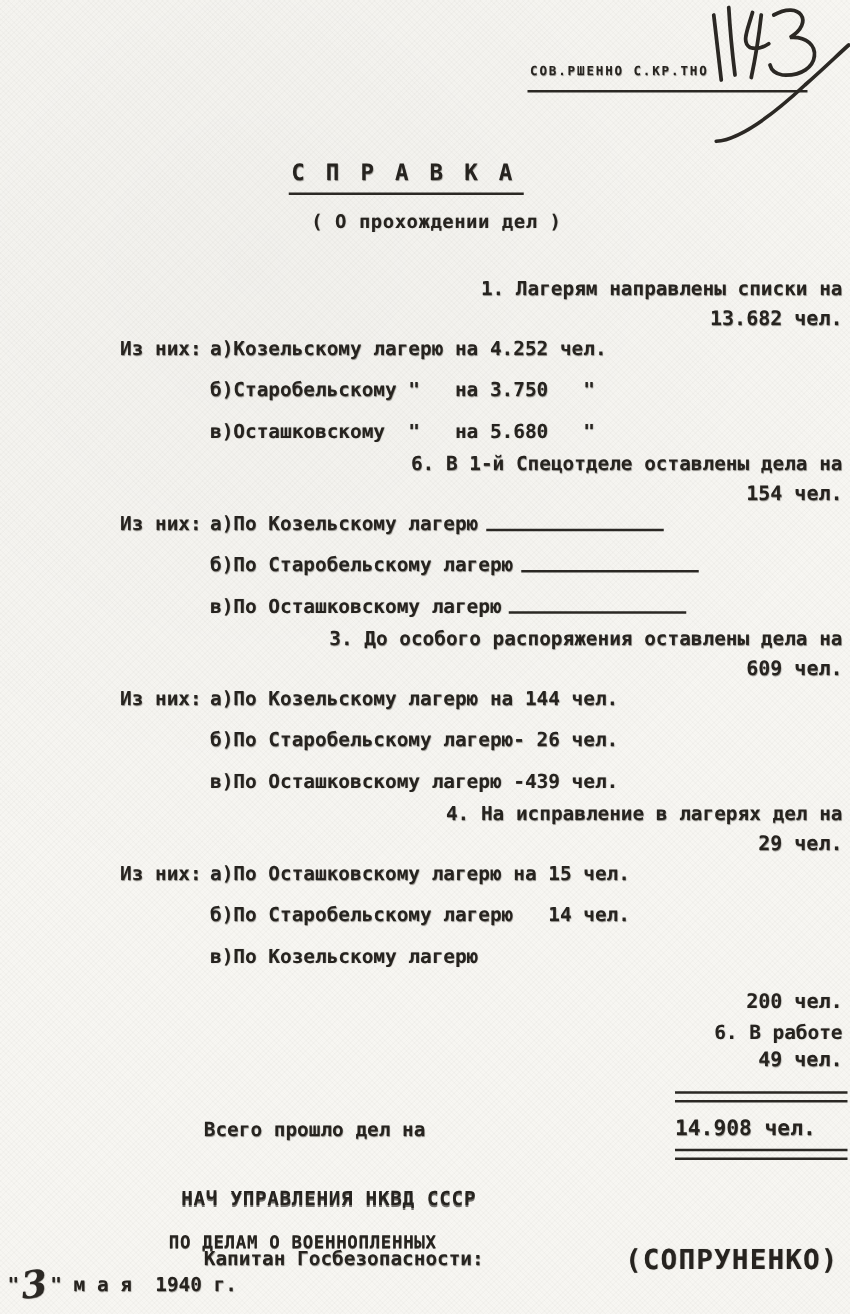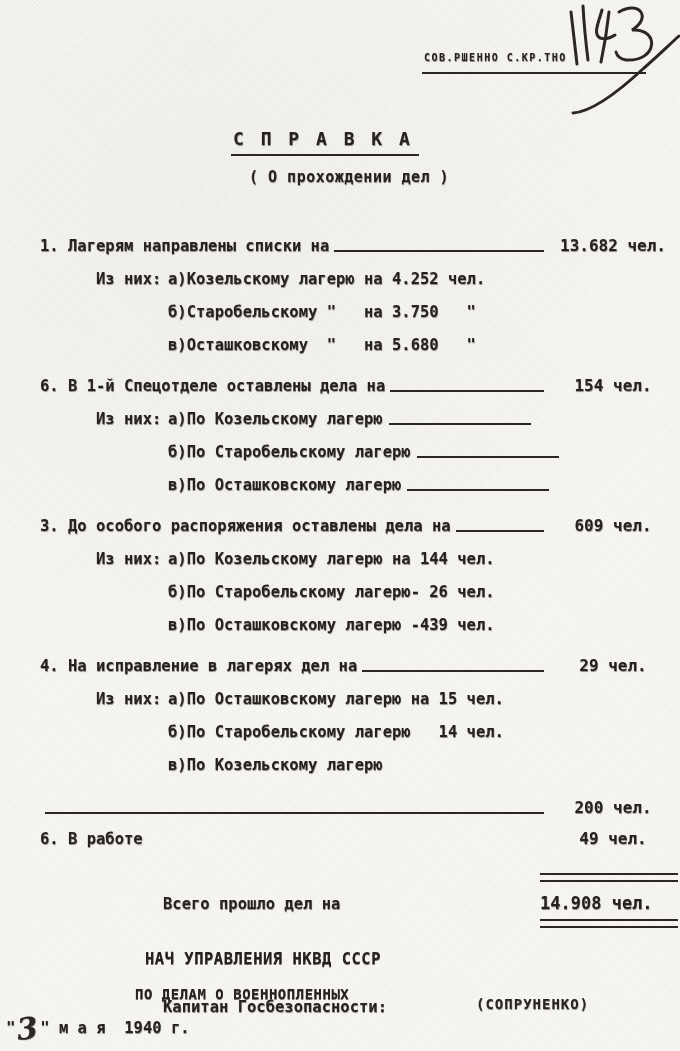--- a/index.html
+++ b/index.html
@@ -25,21 +25,21 @@
   .stamp-underline{top:72px;left:422px;width:224px;height:2.4px;background:#2b2824;}
   .scribble{top:0;left:520px;width:162px;height:140px;}
 
   
   .title{top:128px;left:231px;font-size:18px;letter-spacing:3px;white-space:nowrap;
          border-bottom:2.6px solid #2b2824;padding:0 6px 5px 2px;}
   .subtitle{top:168px;left:249px;font-size:15px;letter-spacing:0.5px;white-space:nowrap;}
 
   
   .group{left:40px;right:6px;position:absolute;font-size:15.5px;}
-  .row{display:flex;align-items:flex-end;white-space:pre;height:33px;}
+  .row{display:flex;align-items:flex-end;white-space:pre;height:33px;flex-direction:column;}
   .row .lbl{flex:0 0 auto;}
   .row .fill{flex:1 1 auto;border-bottom:2.4px solid #2b2824;margin:0 0 3px 5px;height:2px;}
   .row .fill.none{border-bottom:none;}
   .row .val{flex:0 0 122px;text-align:center;margin-left:8px;font-size:16px;}
   .subrow{display:flex;align-items:flex-end;white-space:pre;height:33px;padding-left:56px;}
   .subrow .prefix{flex:0 0 66px;text-decoration-thickness:2px;text-underline-offset:4px;}
   .subrow .sub-gap{flex:0 0 6px;}
   .subrow .txt{flex:0 0 auto;}
   .subrow .fill-inline{flex:0 0 142px;border-bottom:2.4px solid #2b2824;margin:0 0 3px 6px;height:2px;}
   .g1{top:222px;} .g2{top:362px;} .g3{top:502px;} .g4{top:642px;}
@@ -52,21 +52,21 @@
   .rule-a{top:873px;} .rule-b{top:919px;}
   .total-label{top:895px;left:163px;font-size:15.5px;white-space:nowrap;}
   .total-value{top:893px;left:540px;width:138px;text-align:left;font-size:17px;white-space:nowrap;}
 
   
   .sig1{top:950px;left:145px;font-size:15.5px;letter-spacing:0.5px;white-space:nowrap;
         text-shadow:0 1.4px 0 rgba(43,40,36,0.65);}
   .sig2{top:986px;left:135px;font-size:14px;letter-spacing:0.5px;white-space:nowrap;
         text-shadow:0 1.4px 0 rgba(43,40,36,0.65);}
   .sig3{top:998px;left:163px;font-size:15.5px;white-space:nowrap;}
-  .sig-name{top:996px;left:476px;font-size:14px;letter-spacing:1px;white-space:nowrap;}
+  .sig-name{top:996px;left:500px;font-size:22px;letter-spacing:1px;white-space:nowrap;}
 
   
   .dateline{top:1019px;left:6px;font-size:15.5px;white-space:pre;display:flex;align-items:flex-start;}
   .hand-day{
     font-family:"DejaVu Serif","Liberation Serif",serif;
     font-style:italic;font-weight:bold;font-size:30px;line-height:20px;
     transform:rotate(-6deg);display:inline-block;margin:0 2px;color:#2b2824;
   }
 </style>
 </head>

